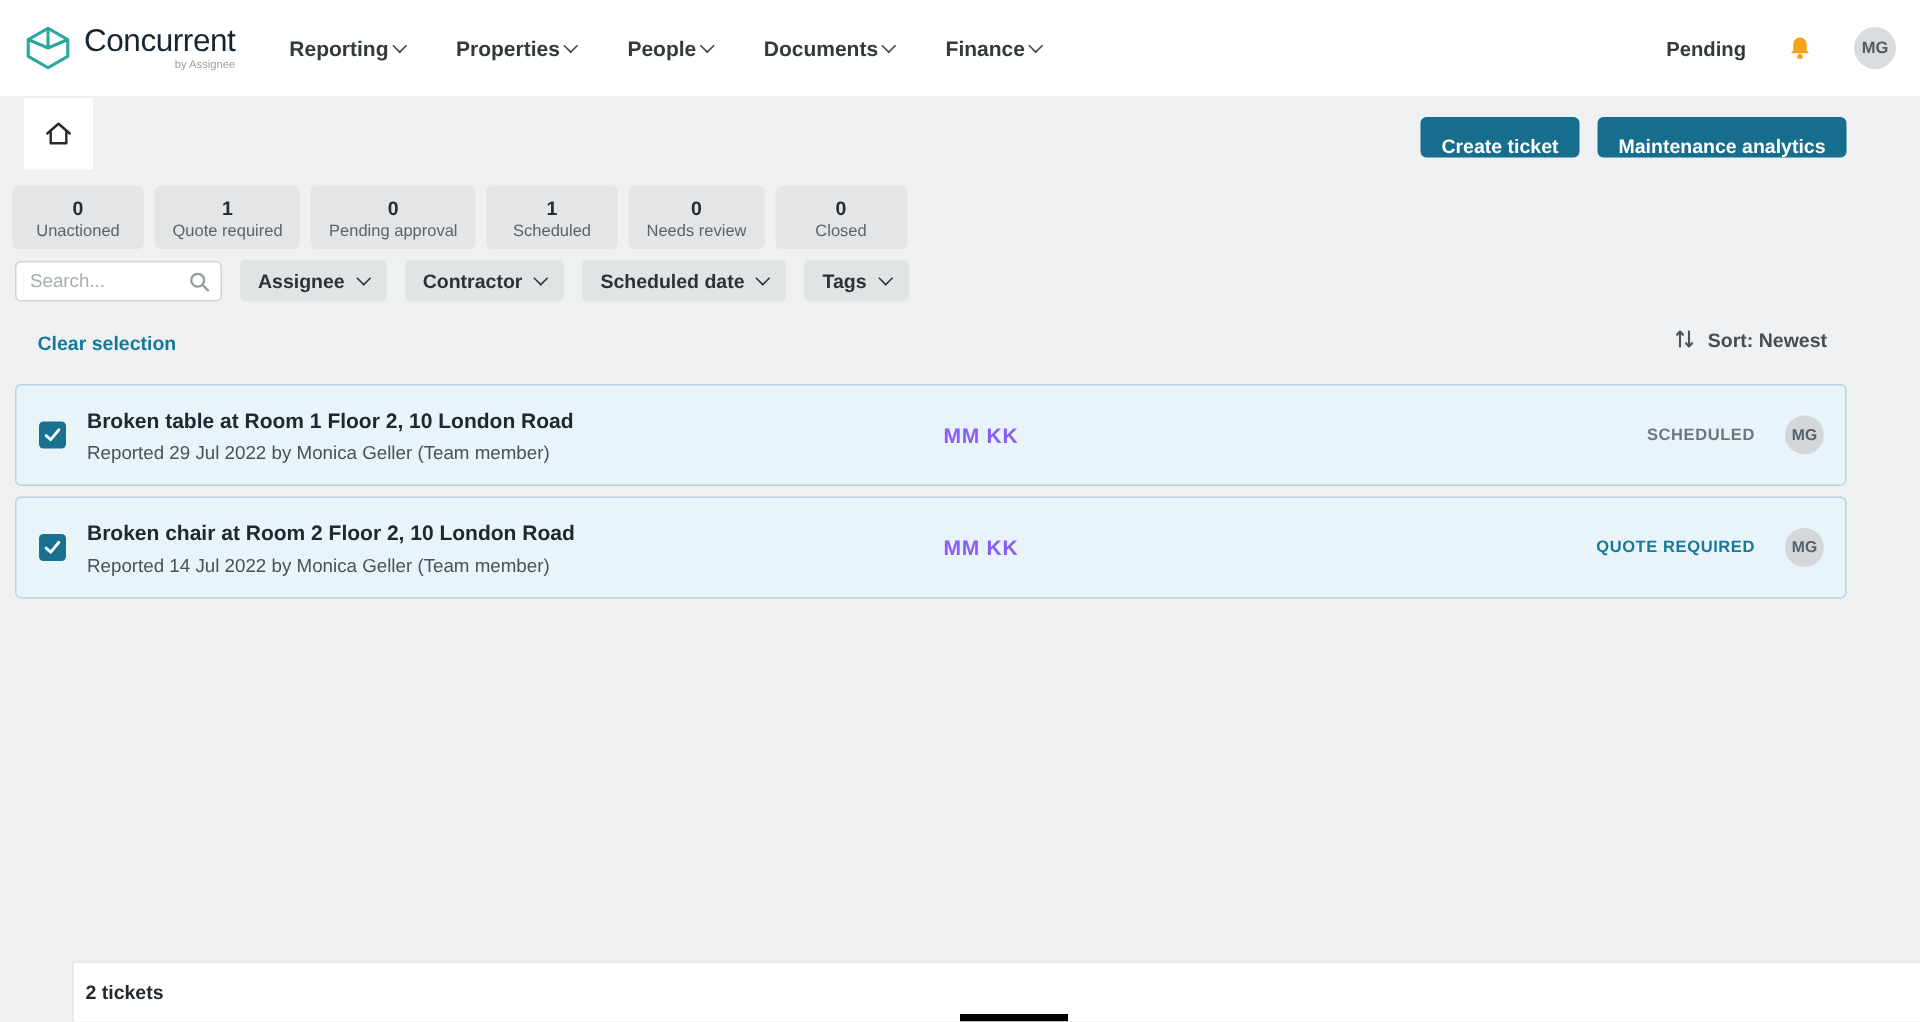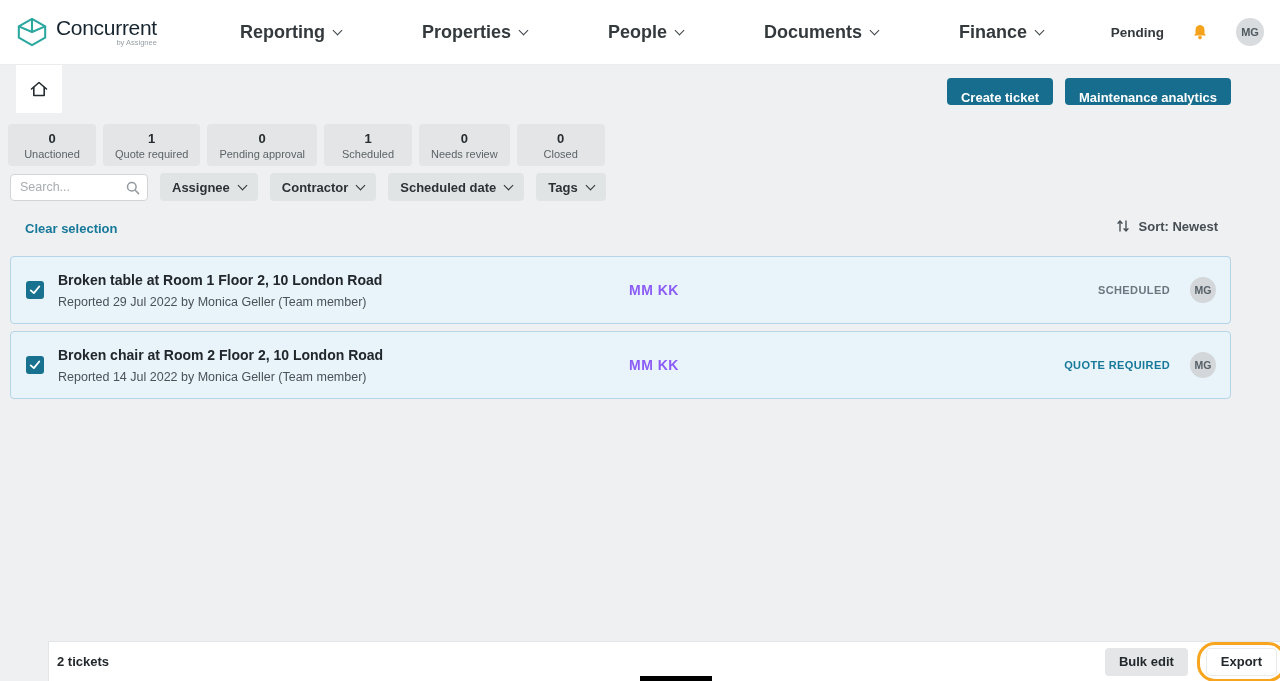--- a/index.html
+++ b/index.html
@@ -15,21 +15,21 @@
   .header {
     height:65px; background:#ffffff; display:flex; align-items:center;
     padding:0 16px; position:relative; z-index:2; border-bottom:1px solid #ececec;
   }
   .brand { display:flex; align-items:center; gap:8px; }
   .brand-mark { width:32px; height:32px; flex:0 0 auto; }
   .brand-text { position:relative; line-height:1; }
   .brand-name { font-size:21px; font-weight:normal; color:#15242e; letter-spacing:-0.3px; }
   .brand-byline { display:block; font-size:7.5px; color:#98a0a5; text-align:right; margin-top:1px; }
   .nav { display:flex; align-items:center; gap:34px; margin-left:36px; }
-  .nav-item { display:flex; align-items:center; gap:9px; font-size:18px; font-weight:600; color:#33393d; cursor:pointer;margin-left:47px; }
+  .nav-item { display:flex; align-items:center; gap:4px; font-size:14px; font-weight:600; color:#33393d; cursor:pointer; }
   .chev { width:7px; height:7px; border-right:1.8px solid #3c4347; border-bottom:1.8px solid #3c4347; transform:rotate(45deg); margin-top:-4px; }
   .header-right { margin-left:auto; display:flex; align-items:center; gap:26px; }
   .messages-link { font-size:13.5px; font-weight:600; color:#33393d; cursor:pointer; }
   .updates-icon { width:20px; height:20px; display:flex; align-items:center; justify-content:center; }
   .avatar {
     width:28px; height:28px; border-radius:50%; background:#d9dcdf; color:#4f5a61;
     font-size:11px; font-weight:bold; display:flex; align-items:center; justify-content:center;
   }
 
   
@@ -293,21 +293,15 @@
       <span class="ticket-assignees">MM KK</span>
       <span class="ticket-status status-teal">QUOTE REQUIRED</span>
       <span class="ticket-avatar">MG</span>
     </div>
 
   </div>
 </div>
 
 <div class="footer">
   <span class="ticket-count">2 tickets</span>
-  <div class="footer-actions">
-    <button class="btn-gray">Bulk edit</button>
-    <span class="export-highlight">
-      <button class="btn-white">Export</button>
-    </span>
-  </div>
 </div>
 
 <div class="bottom-bar"></div>
 
 </body></html>

